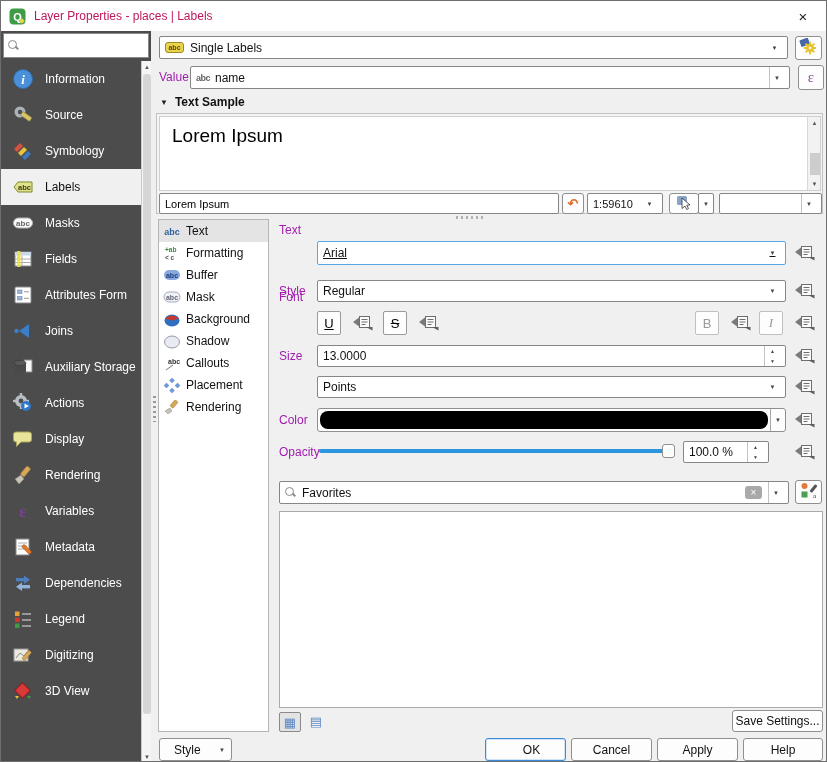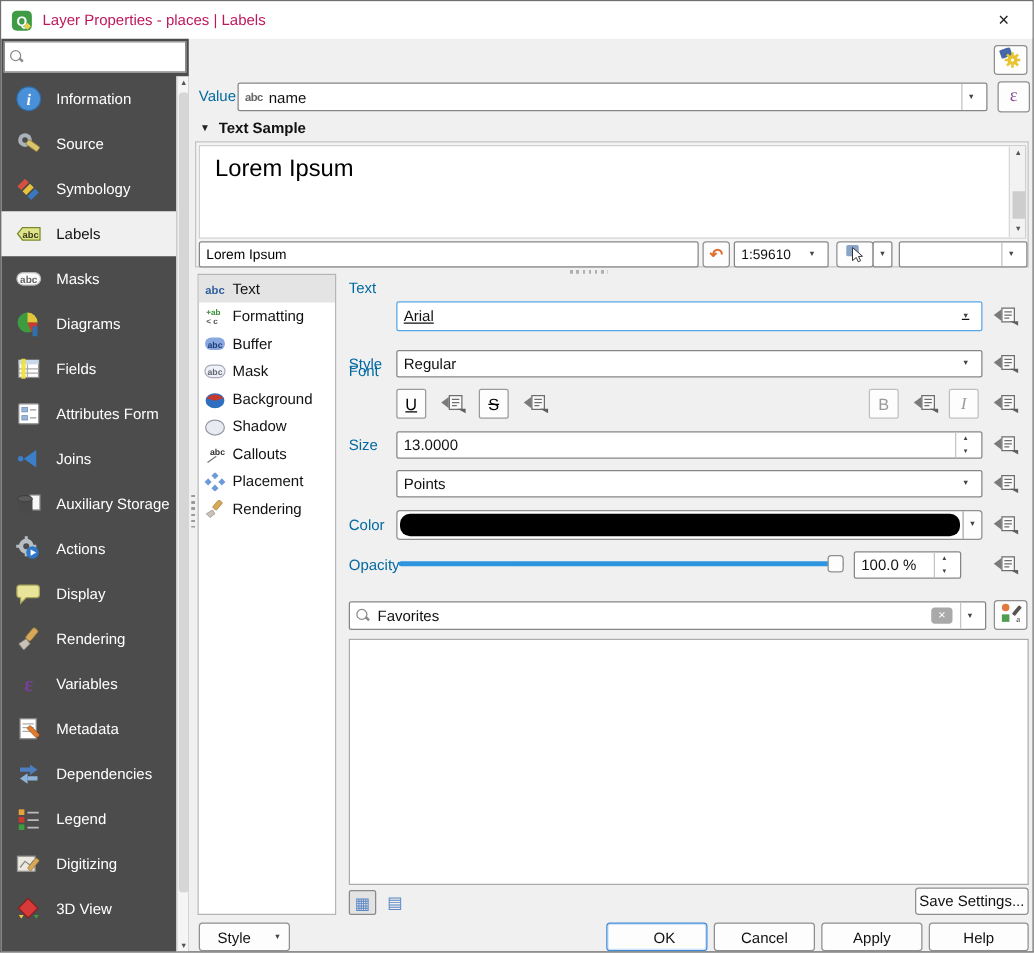--- a/index.html
+++ b/index.html
@@ -39,21 +39,21 @@
   
   .combo, .spinbox, .lineedit { position:absolute; background:#fff; border:1px solid #868686;
         border-radius:2px; height:22px; display:flex; align-items:center; padding:0 5px; overflow:hidden; }
   .combo .arrow { margin-left:auto; width:15px; align-self:stretch; display:flex; align-items:center;
                   justify-content:center; font-size:6px; color:#444; }
   .combo .arrow.sep { border-left:1px solid #c4c4c4; }
   .btn { position:absolute; background:#fdfdfd; border:1px solid #8f8f8f; border-radius:3px;
          font-size:12px; color:#111; cursor:pointer; font-family:"Liberation Sans",sans-serif; }
   .btn.focused { border:1px solid #3d8ad8; box-shadow:inset 0 0 0 1px #cfe5f7;padding-left:12px; }
   .ovr { position:absolute; width:27px; height:21px; border:0; background:transparent; cursor:pointer; padding:0; }
-  .rowlab { position:absolute; height:22px; line-height:22px; color:#0369a1; }
+  .rowlab { position:absolute; height:22px; line-height:22px; color:#a21caf; }
   .spin-arrows { margin-left:auto; align-self:stretch; width:16px; border-left:1px solid #c4c4c4;
                  display:flex; flex-direction:column; }
   .spin-arrows span { flex:1; font-size:5px; color:#444; text-align:center; line-height:10px; cursor:pointer; }
 
   
   .groupbox { position:absolute; left:155px; top:112px; width:667px; height:101px;
               border:1px solid #c3c3c3; background:#f4f4f4; }
   .preview { position:absolute; left:2px; top:2px; width:662px; height:75px; background:#fff;
              border:1px solid #cfcfcf; }
   .preview-text { position:absolute; left:12px; top:8px; font-size:19px; color:#000; }
@@ -174,31 +174,20 @@
       <div class="sb-item">
         <span class="sb-ico">
           <svg width="22" height="22">
               <rect x="1.5" y="6" width="19" height="10" rx="5" fill="#fafafa" stroke="#b5b5b5"></rect>
           <text x="11" y="14" font-size="8" font-weight="bold" fill="#666" text-anchor="middle">abc</text>
             </svg>
         </span>
           <span>Masks</span>
       </div>
 
-      <div class="sb-item">
-        <span class="sb-ico">
-          <svg width="22" height="22">
-              <circle cx="10" cy="10" r="8" fill="#3f9b3f"></circle>
-          <path d="M10 2 A8 8 0 0 1 18 10 L10 10 Z" fill="#e5c63a"></path>
-          <path d="M10 10 L18 10 A8 8 0 0 1 13 17.4 Z" fill="#cc3a2f"></path>
-          <rect x="14" y="13" width="4" height="8" fill="#2f6fae"></rect>
-            </svg>
-        </span>
-          <span>Diagrams</span>
-      </div>
 
       <div class="sb-item">
         <span class="sb-ico">
           <svg width="22" height="22">
               <rect x="3" y="4" width="16" height="14" fill="#fff" stroke="#8a8a8a"></rect>
           <rect x="3" y="4" width="16" height="3.5" fill="#c8d8ea"></rect>
           <line x1="3" y1="11" x2="19" y2="11" stroke="#aaa"></line>
               <line x1="3" y1="14.5" x2="19" y2="14.5" stroke="#aaa"></line>
           <line x1="10" y1="7.5" x2="10" y2="18" stroke="#aaa"></line>
           <rect x="5" y="3" width="3.5" height="16" fill="#efe23a" opacity="0.9"></rect>
@@ -351,20 +340,25 @@
 
     <div class="sb-scroll">
       <span class="scr-arrow" style="top:0">▲</span>
       <div class="sb-thumb"></div>
       <span class="scr-arrow" style="bottom:0">▼</span>
     </div>
   </div>
 
   <div class="dots-v"></div>
 
+  <div class="combo" style="left:158px; top:35px; width:629px; height:23px;">
+    <span class="tag-yellow">abc</span>
+    <span>Single Labels</span>
+    <span class="arrow">▼</span>
+  </div>
   <button class="btn" style="left:794px; top:35px; width:27px; height:24px;">
     <svg width="19" height="17">
       <rect x="1" y="1" width="9" height="7" rx="1" transform="rotate(-20 5 4)" fill="#4468a8"></rect>
       <circle cx="11" cy="10" r="4" fill="#e8c431"></circle>
       <circle cx="11" cy="10" r="1.5" fill="#fdfdfd"></circle>
       <g stroke="#e8c431" stroke-width="2">
           <line x1="11" y1="3.8" x2="11" y2="16.2"></line>
           <line x1="4.8" y1="10" x2="17.2" y2="10"></line>
           <line x1="6.6" y1="5.6" x2="15.4" y2="14.4"></line>
           <line x1="15.4" y1="5.6" x2="6.6" y2="14.4"></line>

